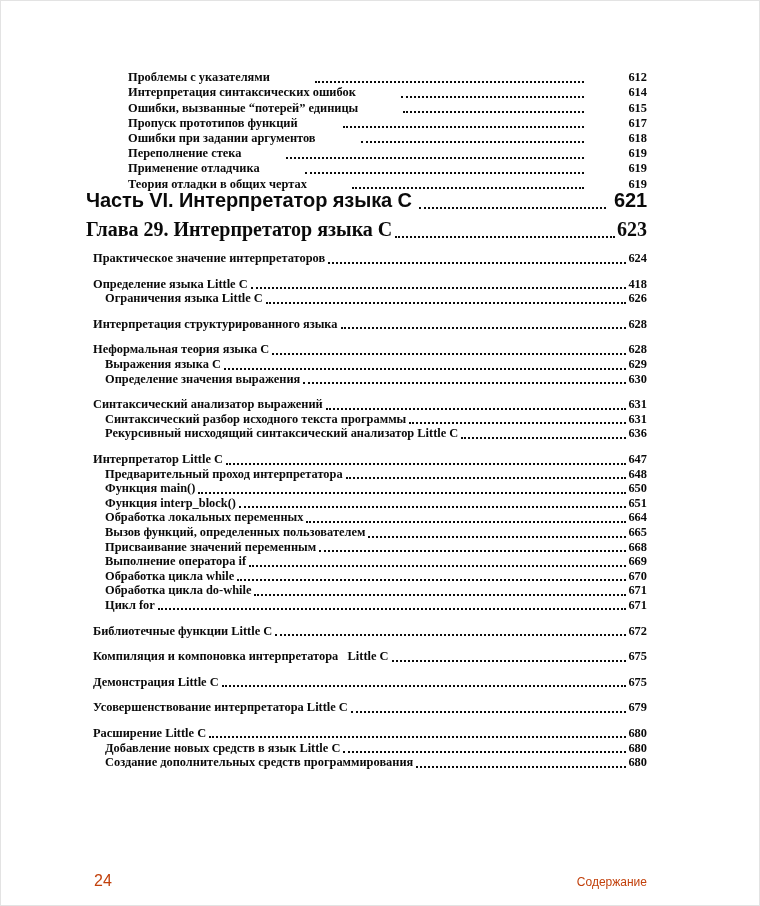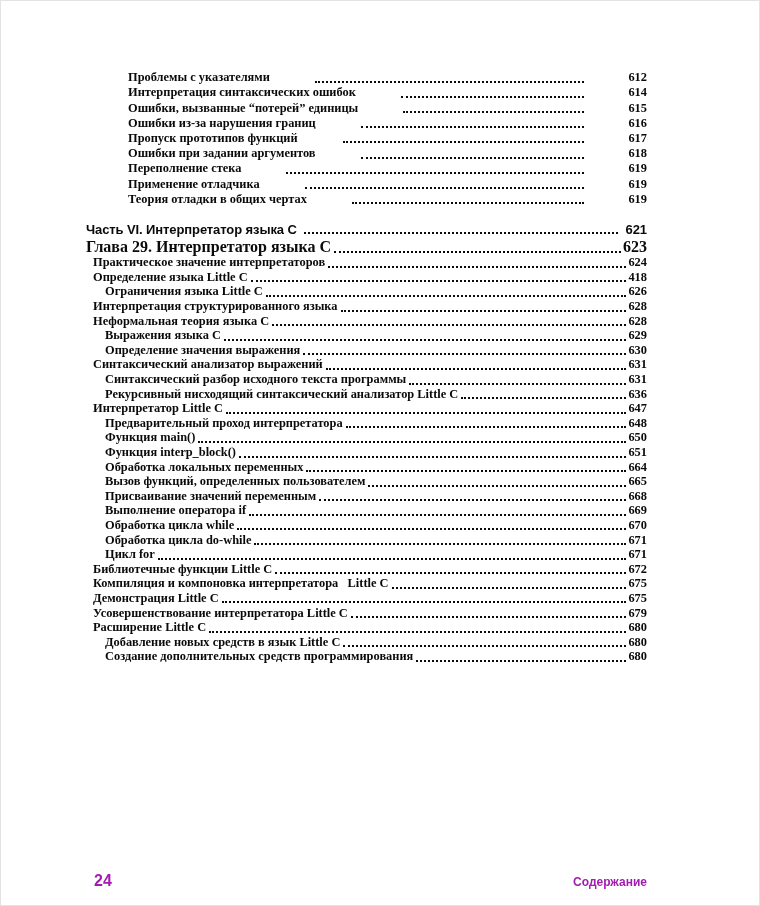--- a/index.html
+++ b/index.html
@@ -26,54 +26,54 @@
   }
   .toc-title{white-space:pre;}
   .toc-page{white-space:nowrap;}
   .toc-leader{
     flex:1 1 auto;
     border-bottom:2px dotted #0a0a0a;
     margin:0 2px 2.5px 3px;
     min-width:8px;
   }
   
-  .lvl-1{padding-left:7px;}
+  .lvl-1{padding-left:7px;margin-top:11px;}
   .lvl-2{padding-left:19px;}
   .lvl-3{padding-left:42px; height:15.2px;gap:42px;}
   
   .style-part{
     font-family:"Liberation Sans","DejaVu Sans",sans-serif;
-    font-size:13px;
+    font-size:20px;
     letter-spacing:-0.1px;
     height:20px;
-    margin-top:10px;
+    margin-top:0;
   }
   .style-part .toc-leader{
     border-bottom:2.5px dotted #0a0a0a;
     margin:0 8px 3px 7px;
   }
   
   .style-chapter{
-    font-size:16px;
+    font-size:20px;
     height:18px;
-    margin-top:1px;
+    margin-top:11px;
   }
   .style-chapter .toc-leader{
     border-bottom:2.2px dotted #0a0a0a;
     margin-bottom:2.5px;
   }
   .footer{
     position:absolute;
     left:93px; right:112px; top:871px;
     display:flex;
     justify-content:space-between;
     align-items:baseline;
     font-family:"Liberation Sans","DejaVu Sans",sans-serif;
-    font-weight:bold;
-    color:#a21caf;
+    font-weight:normal;
+    color:#c2410c;
   }
   .footer-num{font-size:16px;}
   .footer-sec{font-size:12px;margin-left:36px;}
 </style>
 </head>
 <body>
 
 <div class="page">
   <div class="toc">
       <div class="toc-row style-entry lvl-3">
@@ -85,25 +85,20 @@
         <span class="toc-title">Интерпретация синтаксических ошибок</span>
         <span class="toc-leader"></span>
         <span class="toc-page">614</span>
       </div>
       <div class="toc-row style-entry lvl-3">
         <span class="toc-title">Ошибки, вызванные “потерей” единицы</span>
         <span class="toc-leader"></span>
         <span class="toc-page">615</span>
       </div>
       <div class="toc-row style-entry lvl-3">
-        <span class="toc-title">Ошибки из-за нарушения границ</span>
-        <span class="toc-leader"></span>
-        <span class="toc-page">616</span>
-      </div>
-      <div class="toc-row style-entry lvl-3">
         <span class="toc-title">Пропуск прототипов функций</span>
         <span class="toc-leader"></span>
         <span class="toc-page">617</span>
       </div>
       <div class="toc-row style-entry lvl-3">
         <span class="toc-title">Ошибки при задании аргументов</span>
         <span class="toc-leader"></span>
         <span class="toc-page">618</span>
       </div>
       <div class="toc-row style-entry lvl-3">

